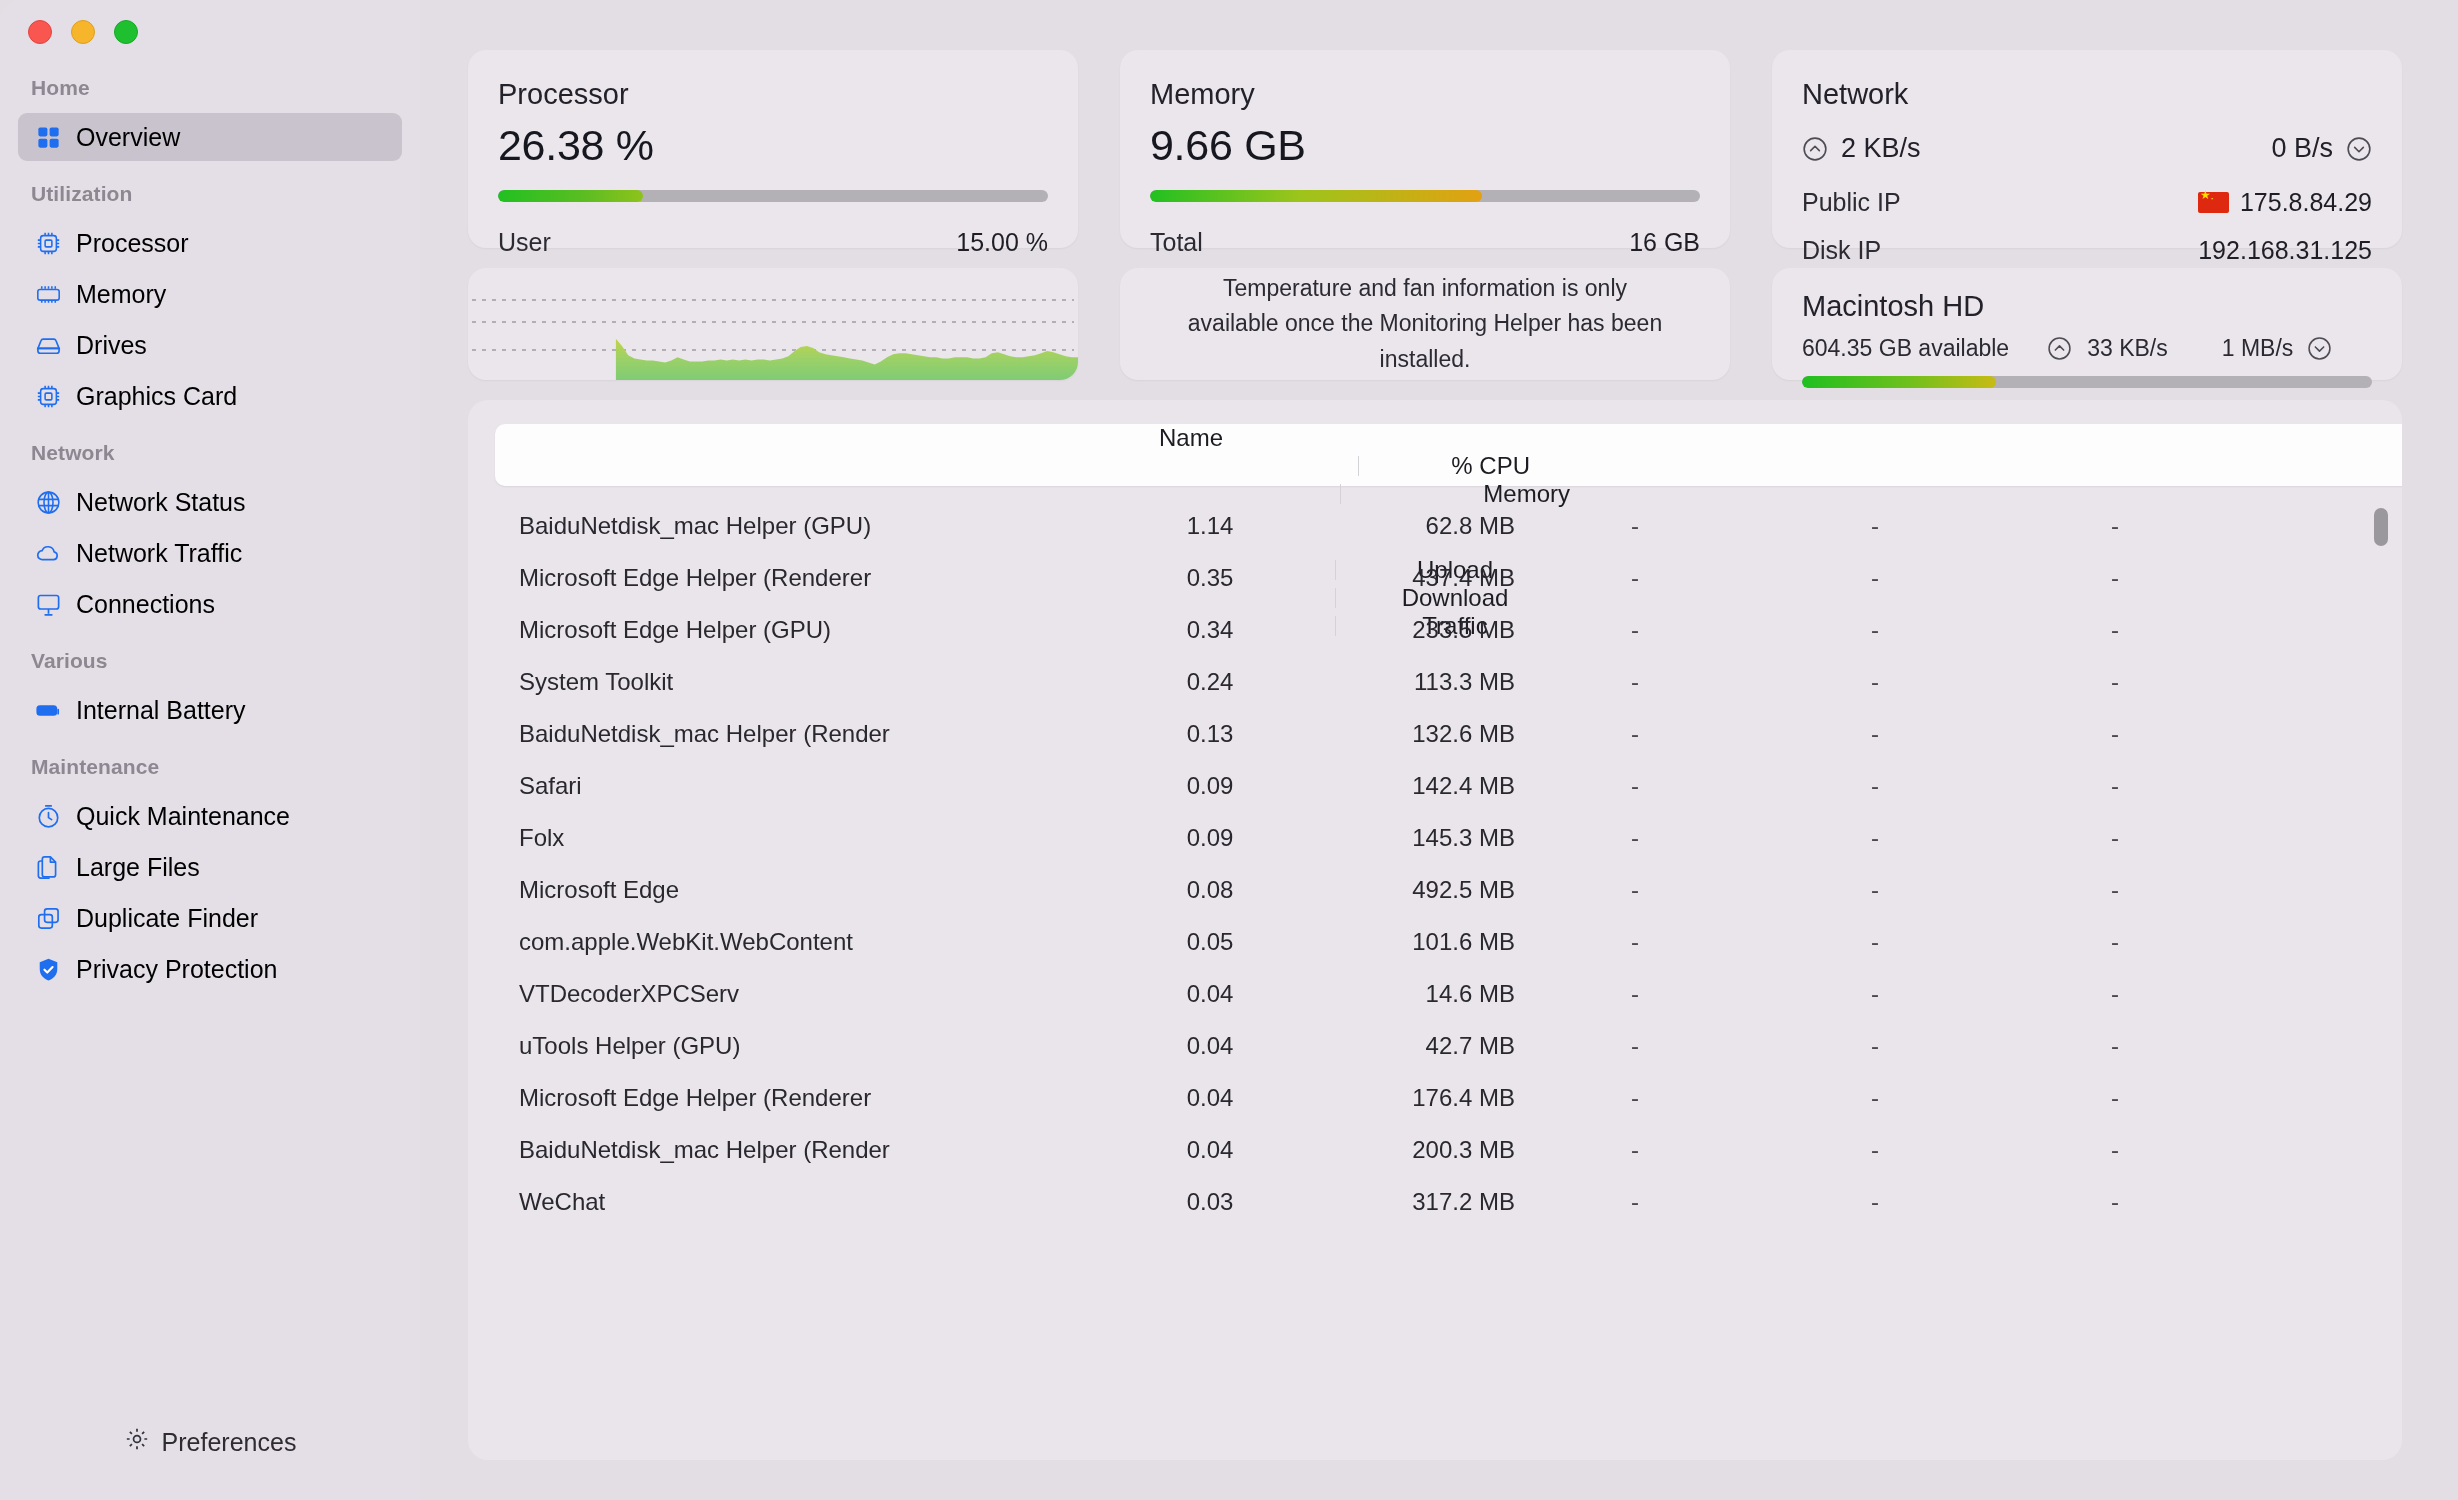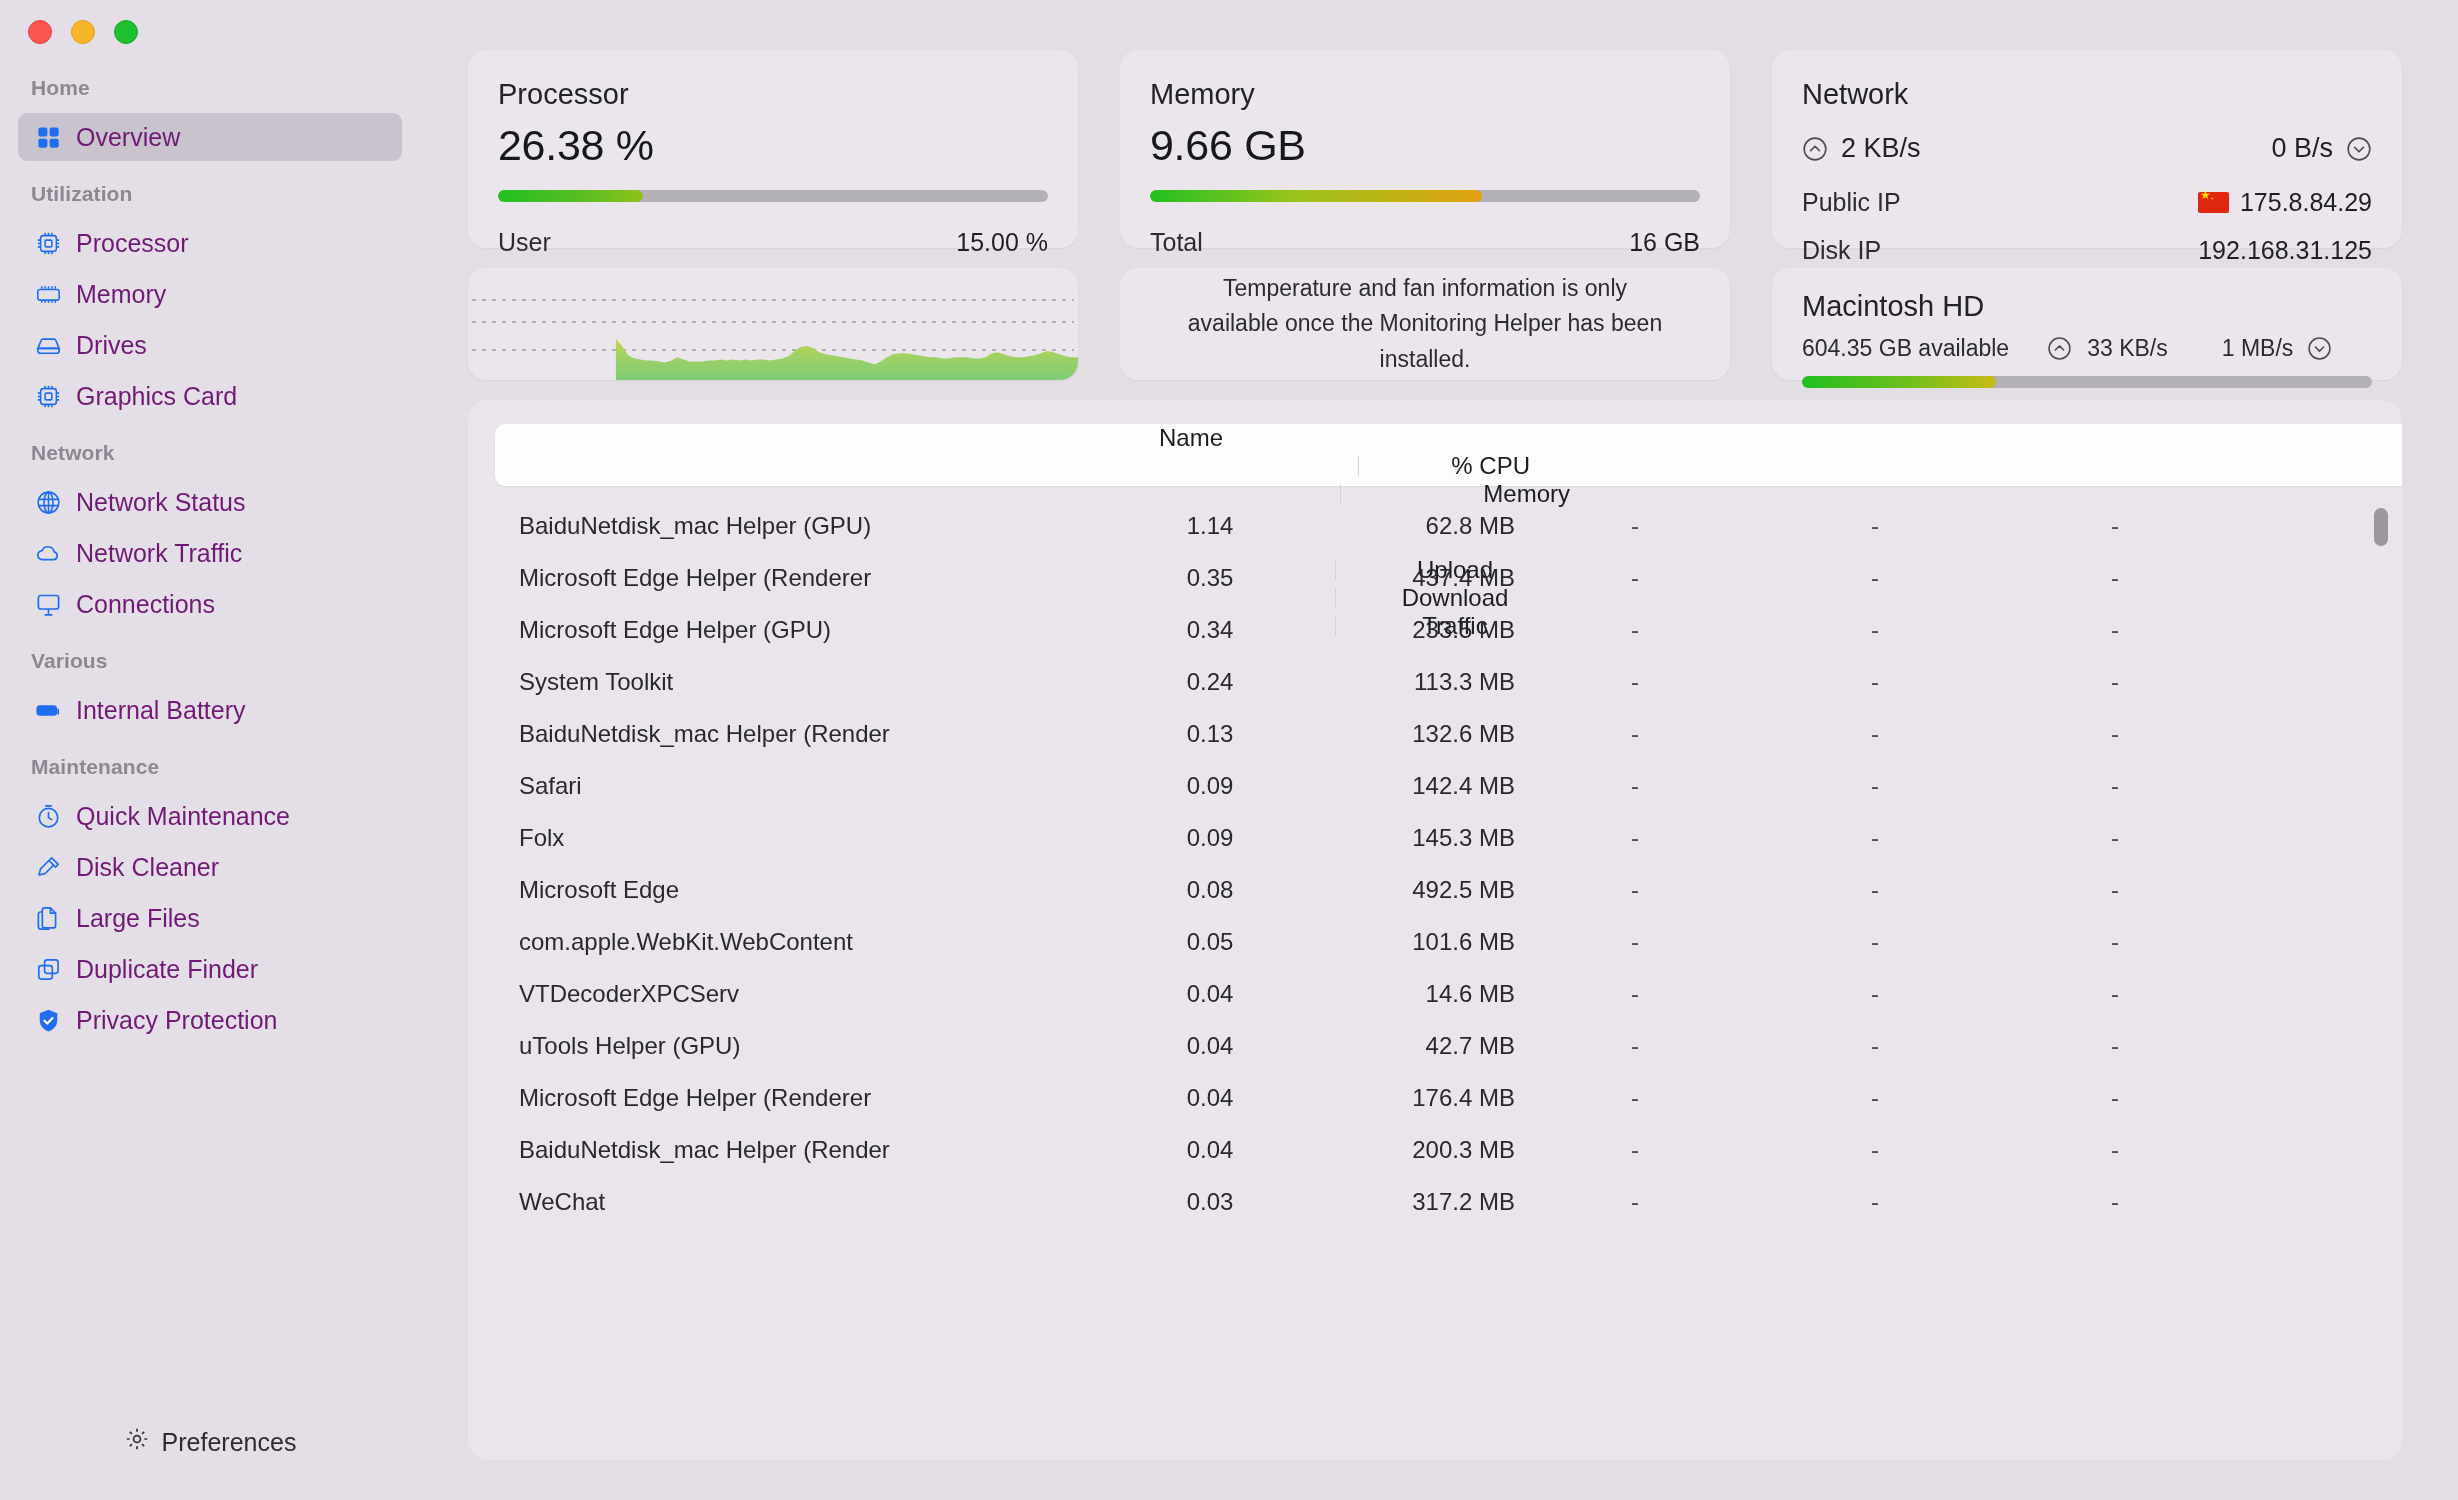--- a/index.html
+++ b/index.html
@@ -44,21 +44,21 @@
 
   .nav { position: absolute; left: 0; top: 58px; width: 420px; }
   .sec-title {
     font-size: 21px; font-weight: bold; color: #8d8792;
     padding: 18px 0 10px 31px; letter-spacing: .1px;
   }
   .nav-item {
     display: flex; align-items: center; gap: 14px;
     height: 48px; margin: 3px 18px; padding-left: 17px;
     border-radius: 9px;
-    font-size: 25px; color: #701a75;
+    font-size: 25px; color: #000000;
   }
   .nav-item.selected { background: #c9c3cd; }
   .nav-item .ico {
     width: 27px; height: 27px;
     display: flex; align-items: center; justify-content: center;
     flex: 0 0 27px;
   }
   .nav-item .ico svg { display:block; }
   .nav-lbl { white-space: nowrap; }
 
@@ -303,29 +303,20 @@
           <div class="sec-title">Maintenance</div>
           <div class="nav-item">
             <span class="ico">
               <svg width="27" height="27" viewBox="0 0 24 24" fill="none" stroke="#1f6ef0" stroke-width="1.5">
                 <circle cx="12" cy="13" r="8.2"></circle>
                 <path d="M12 8.6V13l2.8 1.8" stroke-linecap="round"></path>
                 <path d="M9.6 2.6h4.8" stroke-linecap="round"></path>
               </svg>
             </span>
             <span class="nav-lbl">Quick Maintenance</span>
-          </div>
-          <div class="nav-item">
-            <span class="ico">
-              <svg width="27" height="27" viewBox="0 0 24 24" fill="none" stroke="#1f6ef0" stroke-width="1.5" stroke-linejoin="round">
-                <path d="M14.8 3.4l5.8 5.8-2.4 2.4-5.8-5.8z"></path>
-                <path d="M12.4 5.8l-7 7a3 3 0 0 0-.8 1.5l-1 4.4 4.4-1a3 3 0 0 0 1.5-.8l7-7"></path>
-              </svg>
-            </span>
-            <span class="nav-lbl">Disk Cleaner</span>
           </div>
           <div class="nav-item">
             <span class="ico">
               <svg width="27" height="27" viewBox="0 0 24 24" fill="none" stroke="#1f6ef0" stroke-width="1.5" stroke-linejoin="round">
                 <path d="M8.5 2.6h5.2l4.6 4.6v11.2a2 2 0 0 1-2 2H8.5a2 2 0 0 1-2-2V4.6a2 2 0 0 1 2-2z"></path>
                 <path d="M13.7 2.6v4.6h4.6"></path>
                 <path d="M6.2 6.2H5a2 2 0 0 0-2 2v11.2a2 2 0 0 0 2 2h8"></path>
               </svg>
             </span>
             <span class="nav-lbl">Large Files</span>

